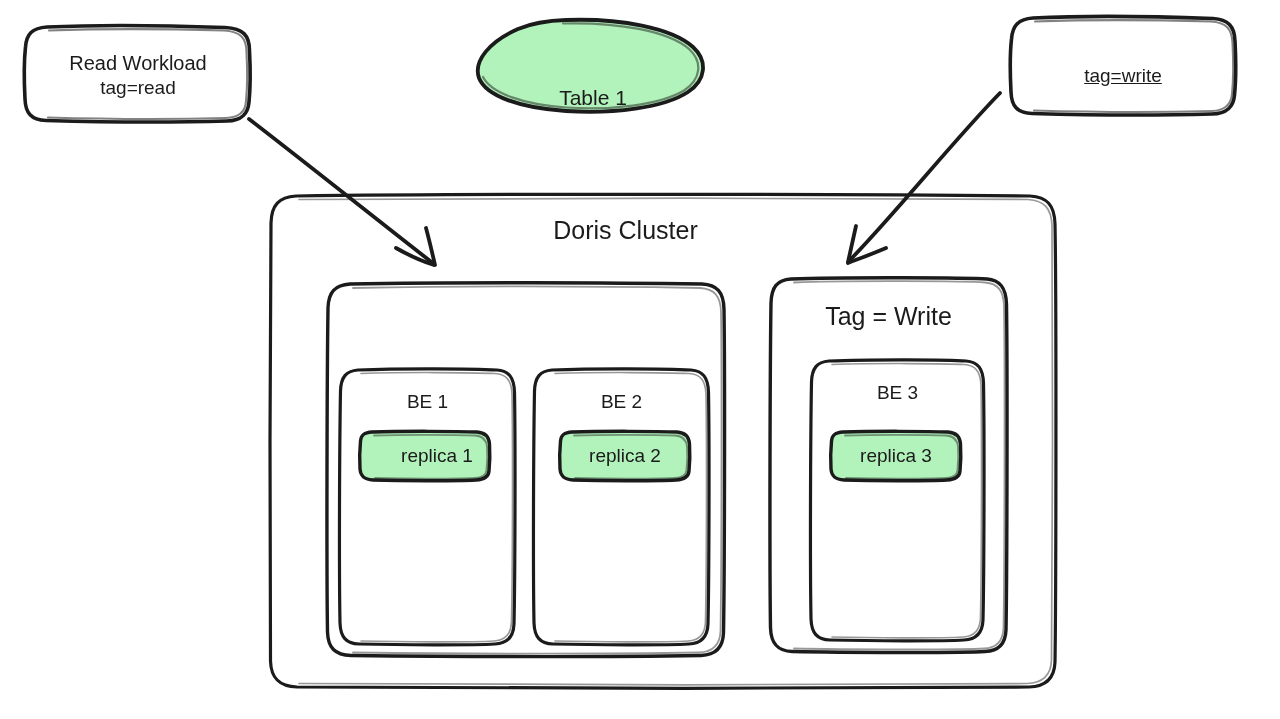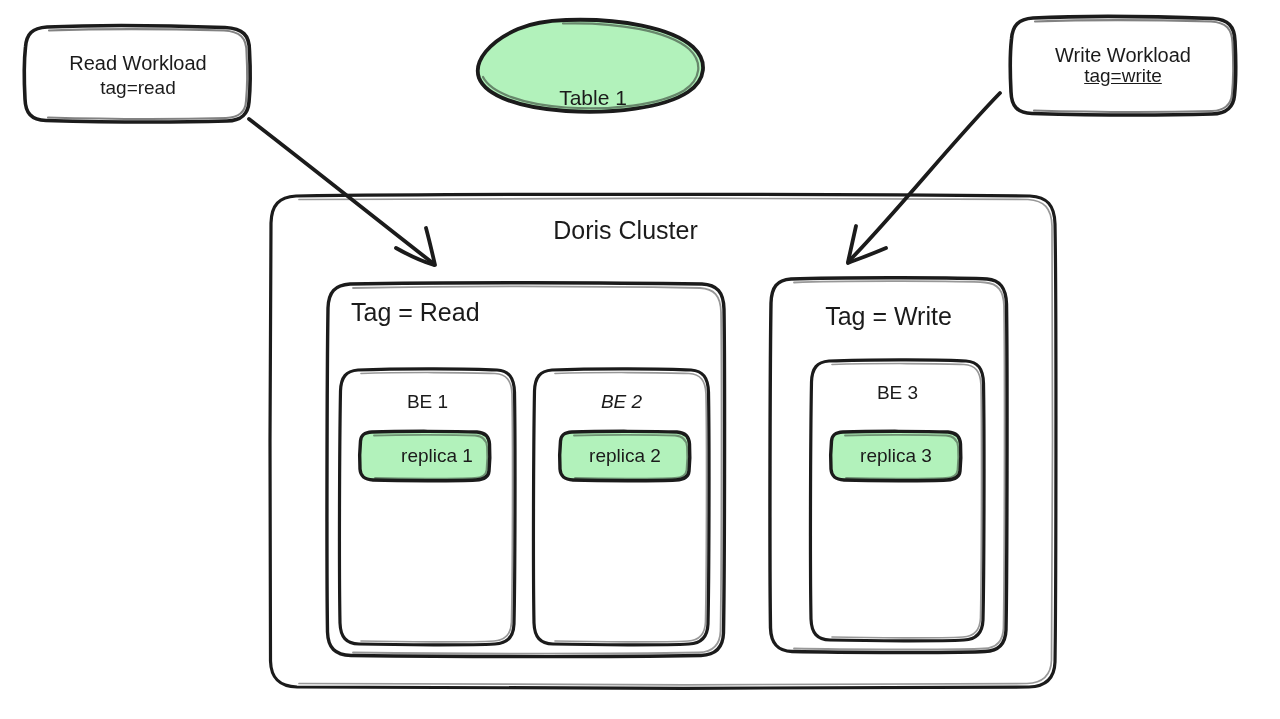--- a/index.html
+++ b/index.html
@@ -297,32 +297,30 @@
     <path class="rough" stroke-width="3.8" d="M 848 262 C 851 249, 853 239, 856 226"></path>
     <path class="rough" stroke-width="3.8" d="M 848 263 C 861 258, 872 254, 886 248"></path>
   </g>
 </svg>
 
 <div class="label-layer">
 
   <div class="txt workload-text" style="left:26px; top:51px; width:224px;">Read Workload</div>
   <div class="txt workload-text workload-line2" style="left:26px; top:76px; width:224px;">tag=read</div>
 
-  <div class="txt workload-text" style="left:1011px; top:43px; width:224px;">Write Workload</div>
   <div class="txt workload-text workload-line2" style="left:1011px; top:64px; width:224px;text-decoration:underline;">tag=write</div>
 
   <div class="txt table-label" style="left:479px; top:57px; width:228px;margin-top:28px;">Table 1</div>
 
   <div class="txt cluster-title" style="left:271px; top:215px; width:709px;">Doris Cluster</div>
 
-  <div class="txt tag-title txt-left" style="left:351px; top:297px; width:360px;">Tag = Read</div>
 
   <div class="txt tag-title" style="left:771px; top:301px; width:235px;">Tag = Write</div>
 
   <div class="txt be-title" style="left:340px; top:390px; width:175px;">BE 1</div>
-  <div class="txt be-title" style="left:534px; top:390px; width:175px;font-style:italic;">BE 2</div>
+  <div class="txt be-title" style="left:534px; top:390px; width:175px;">BE 2</div>
   <div class="txt be-title" style="left:811px; top:381px; width:173px;">BE 3</div>
 
   <div class="txt replica-label" style="left:372px; top:444px; width:130px;text-align:center;">replica 1</div>
   <div class="txt replica-label" style="left:560px; top:444px; width:130px;">replica 2</div>
   <div class="txt replica-label" style="left:831px; top:444px; width:130px;">replica 3</div>
 
 </div>
 
 </body></html>

